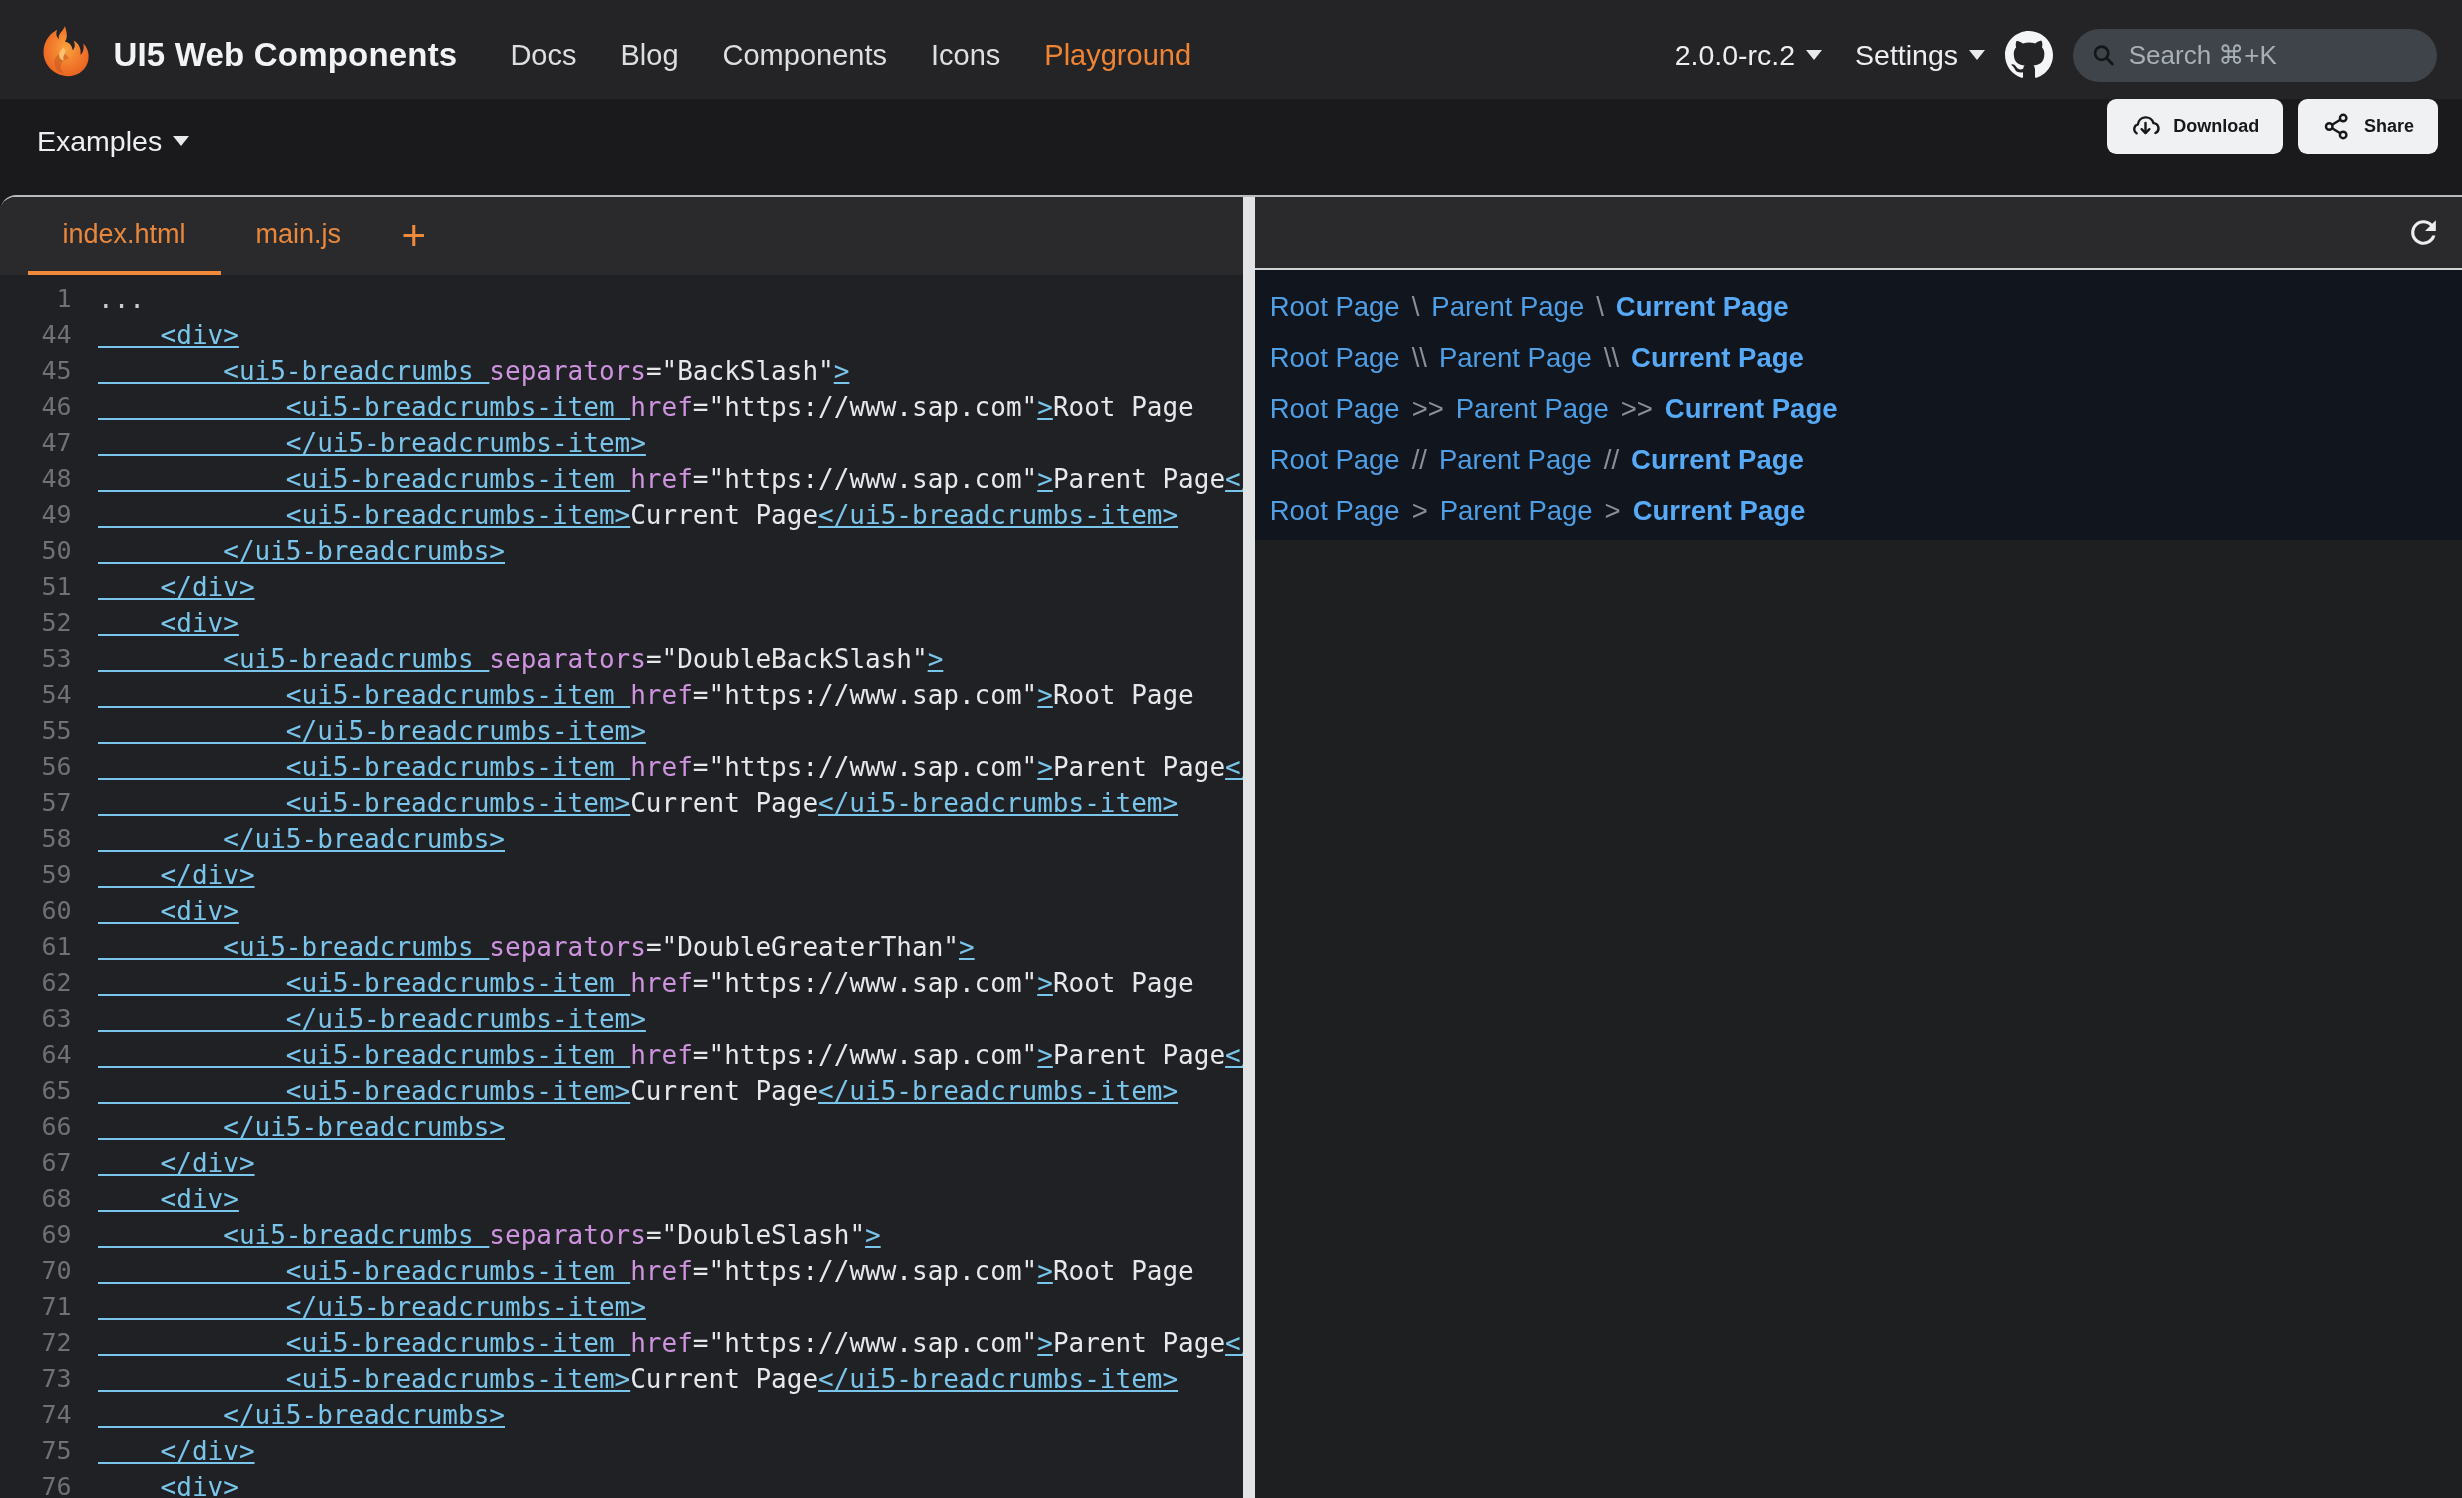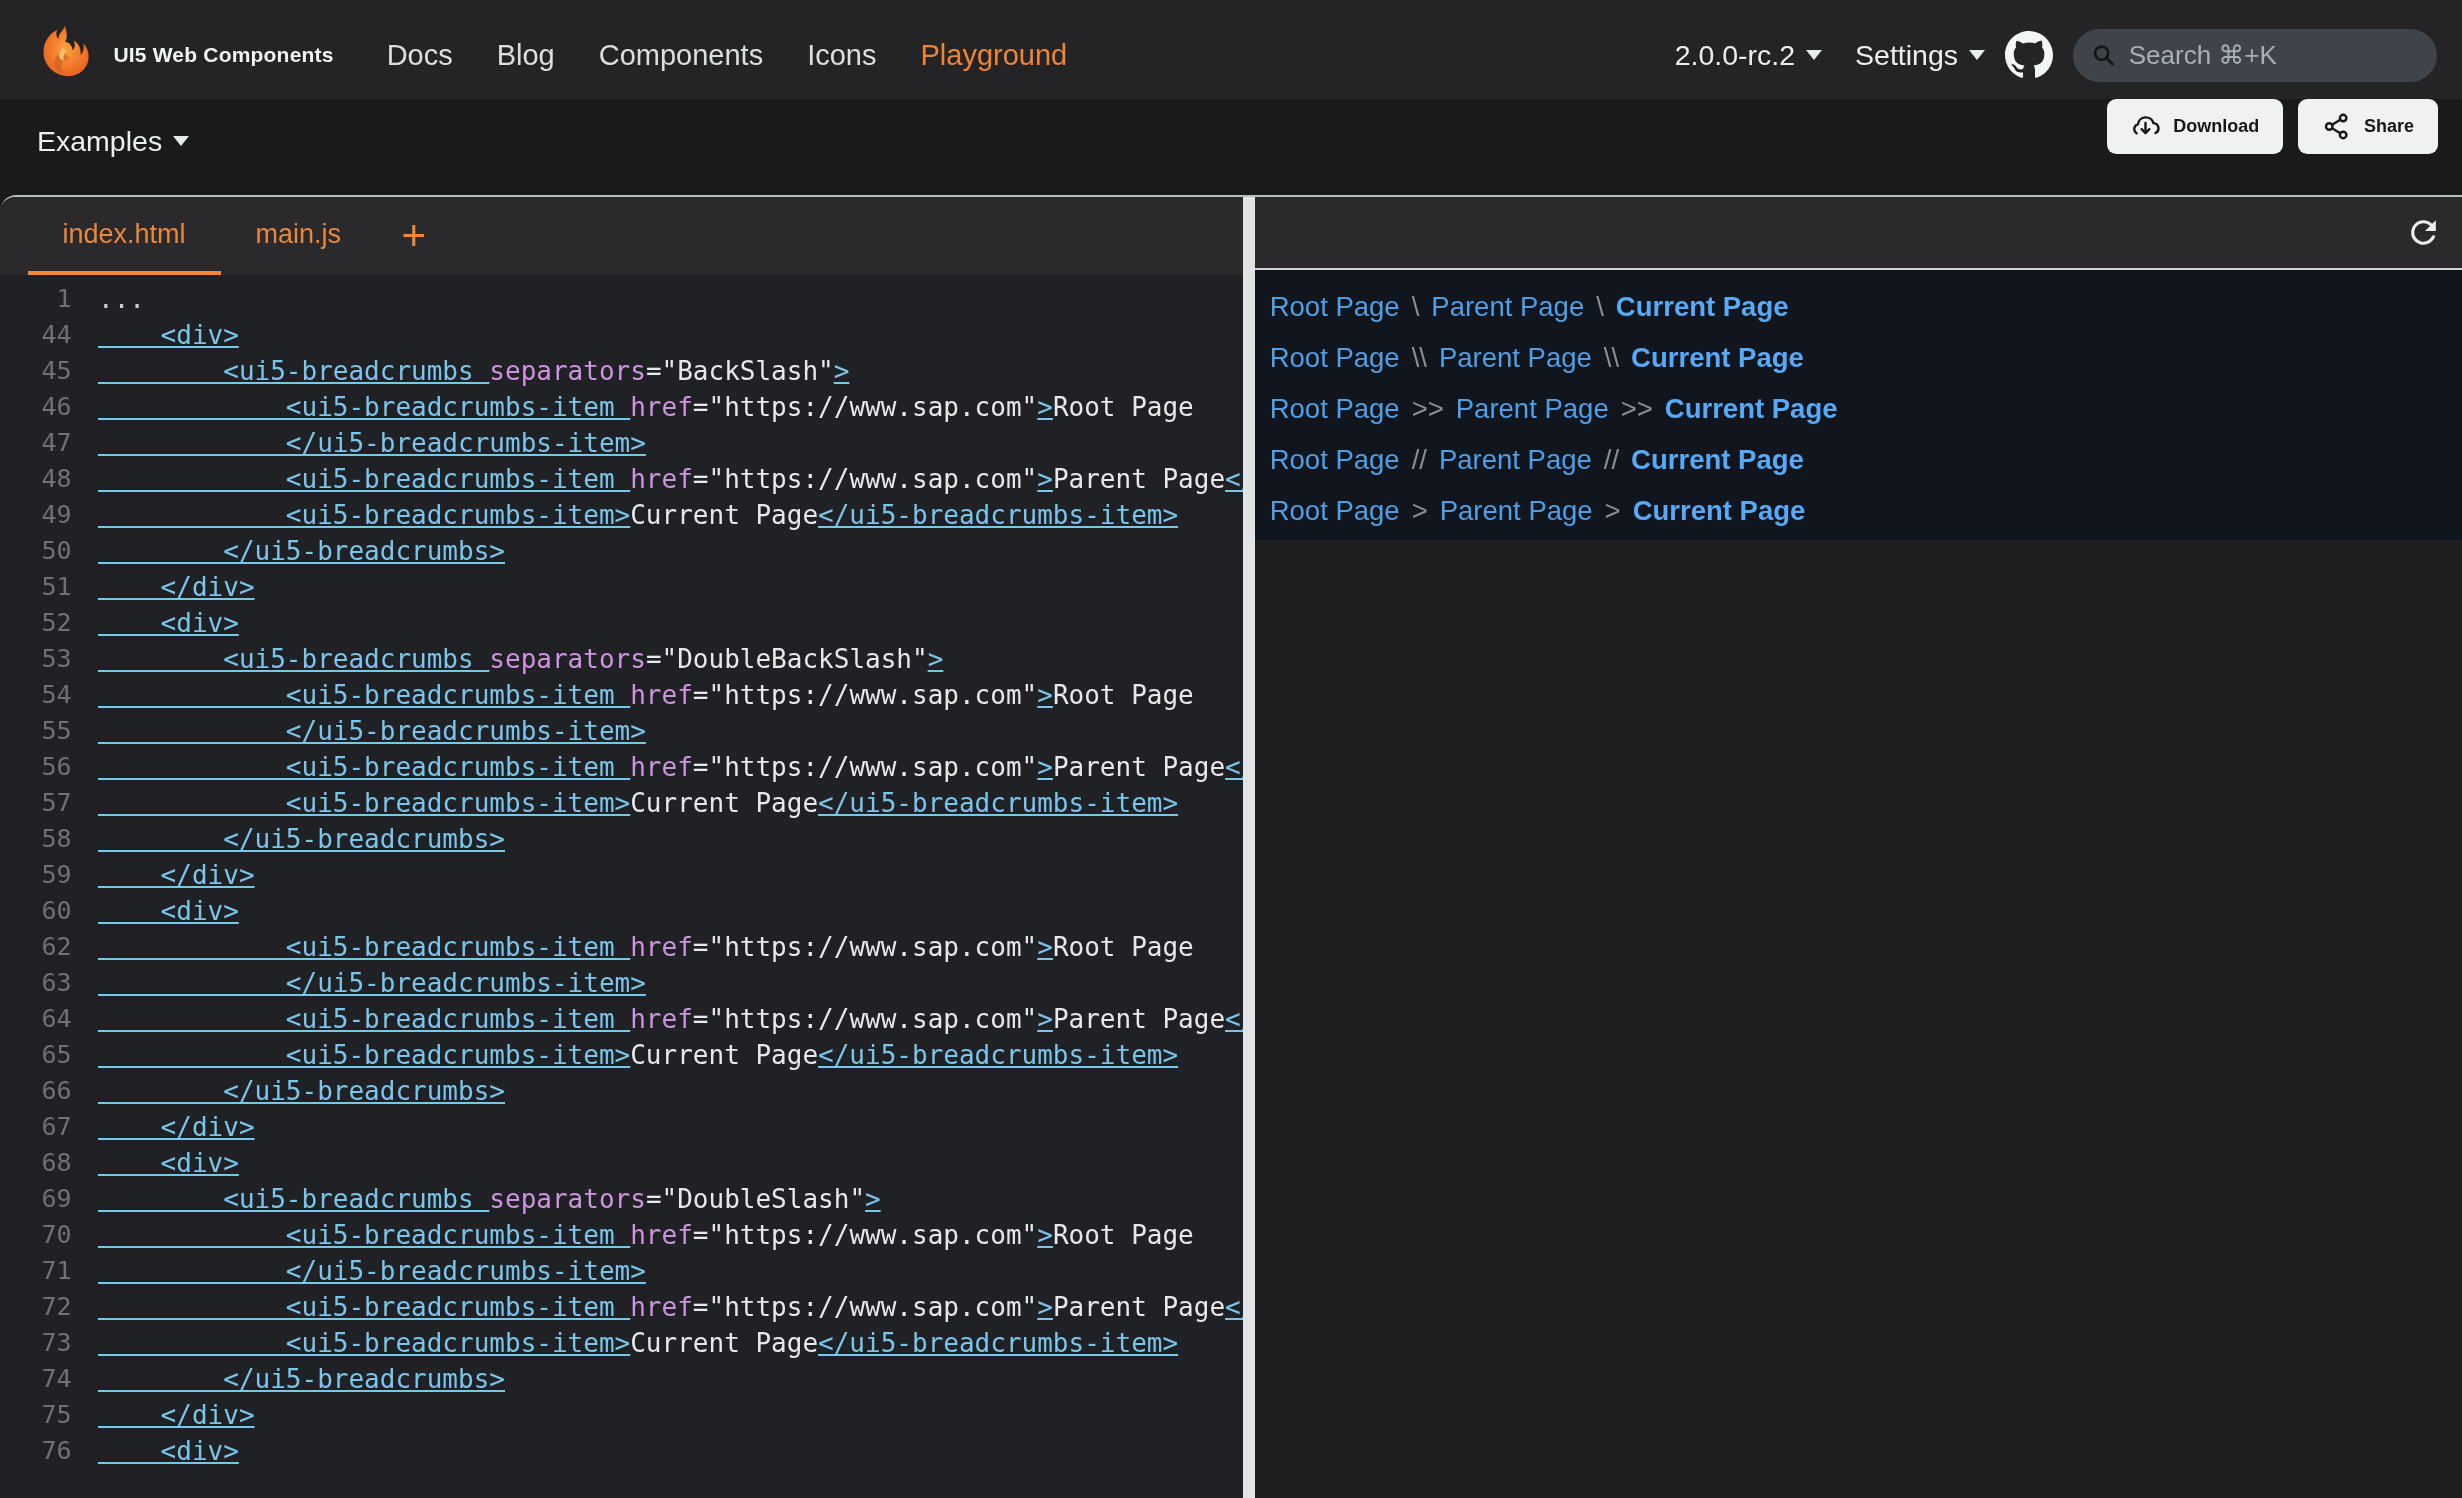--- a/index.html
+++ b/index.html
@@ -3,21 +3,21 @@
 <meta charset="utf-8">
 <style>
   * { margin:0; padding:0; box-sizing:border-box; }
   html,body { width:2462px; height:1498px; overflow:hidden; background:#1a1a1c;
     font-family:"Liberation Sans", sans-serif; }
 
   
   .navbar { position:absolute; left:0; top:0; width:2462px; height:110px;
     background:#242426; display:flex; align-items:center; padding:0 25px 0 33px; }
   .logo { width:62px; height:62px; flex:0 0 auto; }
-  .brand { color:#f2f3f4; font-size:21px; font-weight:bold; margin-left:18.4px; letter-spacing:0.2px; }
+  .brand { color:#f2f3f4; font-size:33px; font-weight:bold; margin-left:18.4px; letter-spacing:0.2px; }
   .nav-links { display:flex; align-items:center; gap:44px; margin-left:53px; }
   .nav-link { color:#dcdee0; font-size:29px; text-decoration:none; cursor:pointer; }
   .nav-link.active { color:#ee8434; }
   .nav-spacer { flex:1; }
   .nav-right { display:flex; align-items:center; gap:20px; }
   .menu-btn { display:flex; align-items:center; color:#eceeef; font-size:28.5px; cursor:pointer; }
   .caret { width:0; height:0; border-left:8.3px solid transparent; border-right:8.3px solid transparent;
     border-top:10px solid #e8eaec; margin-left:11px; display:inline-block; }
   .gh { width:48px; height:48px; }
   .search { width:364px; height:53px; background:#3e4449; border-radius:27.5px;
@@ -166,20 +166,21 @@
         <div class="code-row"><span class="ln">51</span><span class="ct"><span class="tk-tag">    &lt;/div&gt;</span></span></div>
         <div class="code-row"><span class="ln">52</span><span class="ct"><span class="tk-tag">    &lt;div&gt;</span></span></div>
         <div class="code-row"><span class="ln">53</span><span class="ct"><span class="tk-tag">        &lt;ui5-breadcrumbs </span><span class="tk-attr">separators</span><span class="tk-plain">="DoubleBackSlash"</span><span class="tk-tag">&gt;</span></span></div>
         <div class="code-row"><span class="ln">54</span><span class="ct"><span class="tk-tag">            &lt;ui5-breadcrumbs-item </span><span class="tk-attr">href</span><span class="tk-plain">="https://www.sap.com"</span><span class="tk-tag">&gt;</span><span class="tk-plain">Root Page</span></span></div>
         <div class="code-row"><span class="ln">55</span><span class="ct"><span class="tk-tag">            &lt;/ui5-breadcrumbs-item&gt;</span></span></div>
         <div class="code-row"><span class="ln">56</span><span class="ct"><span class="tk-tag">            &lt;ui5-breadcrumbs-item </span><span class="tk-attr">href</span><span class="tk-plain">="https://www.sap.com"</span><span class="tk-tag">&gt;</span><span class="tk-plain">Parent Page</span><span class="tk-tag">&lt;/ui5-breadcrumbs-item&gt;</span></span></div>
         <div class="code-row"><span class="ln">57</span><span class="ct"><span class="tk-tag">            &lt;ui5-breadcrumbs-item&gt;</span><span class="tk-plain">Current Page</span><span class="tk-tag">&lt;/ui5-breadcrumbs-item&gt;</span></span></div>
         <div class="code-row"><span class="ln">58</span><span class="ct"><span class="tk-tag">        &lt;/ui5-breadcrumbs&gt;</span></span></div>
         <div class="code-row"><span class="ln">59</span><span class="ct"><span class="tk-tag">    &lt;/div&gt;</span></span></div>
         <div class="code-row"><span class="ln">60</span><span class="ct"><span class="tk-tag">    &lt;div&gt;</span></span></div>
+        <div class="code-row"><span class="ln">61</span><span class="ct"><span class="tk-tag">        &lt;ui5-breadcrumbs </span><span class="tk-attr">separators</span><span class="tk-plain">="DoubleGreaterThan"</span><span class="tk-tag">&gt;</span></span></div>
         <div class="code-row"><span class="ln">62</span><span class="ct"><span class="tk-tag">            &lt;ui5-breadcrumbs-item </span><span class="tk-attr">href</span><span class="tk-plain">="https://www.sap.com"</span><span class="tk-tag">&gt;</span><span class="tk-plain">Root Page</span></span></div>
         <div class="code-row"><span class="ln">63</span><span class="ct"><span class="tk-tag">            &lt;/ui5-breadcrumbs-item&gt;</span></span></div>
         <div class="code-row"><span class="ln">64</span><span class="ct"><span class="tk-tag">            &lt;ui5-breadcrumbs-item </span><span class="tk-attr">href</span><span class="tk-plain">="https://www.sap.com"</span><span class="tk-tag">&gt;</span><span class="tk-plain">Parent Page</span><span class="tk-tag">&lt;/ui5-breadcrumbs-item&gt;</span></span></div>
         <div class="code-row"><span class="ln">65</span><span class="ct"><span class="tk-tag">            &lt;ui5-breadcrumbs-item&gt;</span><span class="tk-plain">Current Page</span><span class="tk-tag">&lt;/ui5-breadcrumbs-item&gt;</span></span></div>
         <div class="code-row"><span class="ln">66</span><span class="ct"><span class="tk-tag">        &lt;/ui5-breadcrumbs&gt;</span></span></div>
         <div class="code-row"><span class="ln">67</span><span class="ct"><span class="tk-tag">    &lt;/div&gt;</span></span></div>
         <div class="code-row"><span class="ln">68</span><span class="ct"><span class="tk-tag">    &lt;div&gt;</span></span></div>
         <div class="code-row"><span class="ln">69</span><span class="ct"><span class="tk-tag">        &lt;ui5-breadcrumbs </span><span class="tk-attr">separators</span><span class="tk-plain">="DoubleSlash"</span><span class="tk-tag">&gt;</span></span></div>
         <div class="code-row"><span class="ln">70</span><span class="ct"><span class="tk-tag">            &lt;ui5-breadcrumbs-item </span><span class="tk-attr">href</span><span class="tk-plain">="https://www.sap.com"</span><span class="tk-tag">&gt;</span><span class="tk-plain">Root Page</span></span></div>
         <div class="code-row"><span class="ln">71</span><span class="ct"><span class="tk-tag">            &lt;/ui5-breadcrumbs-item&gt;</span></span></div>

